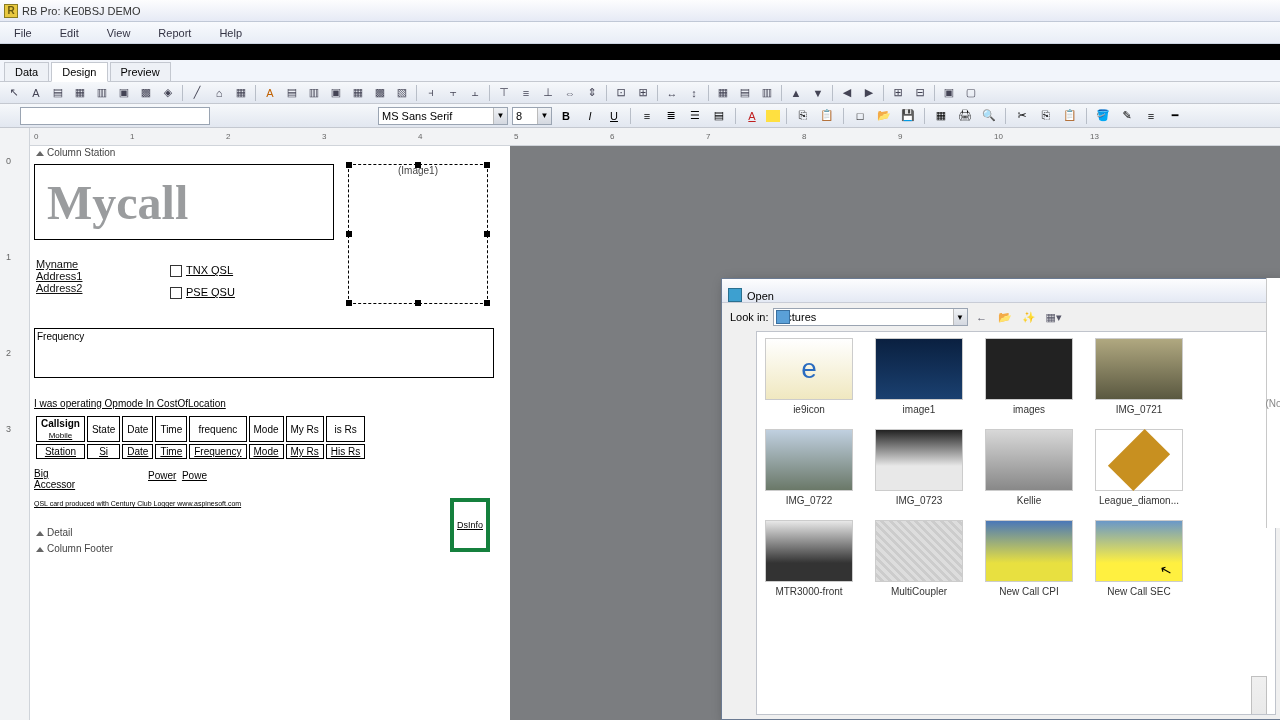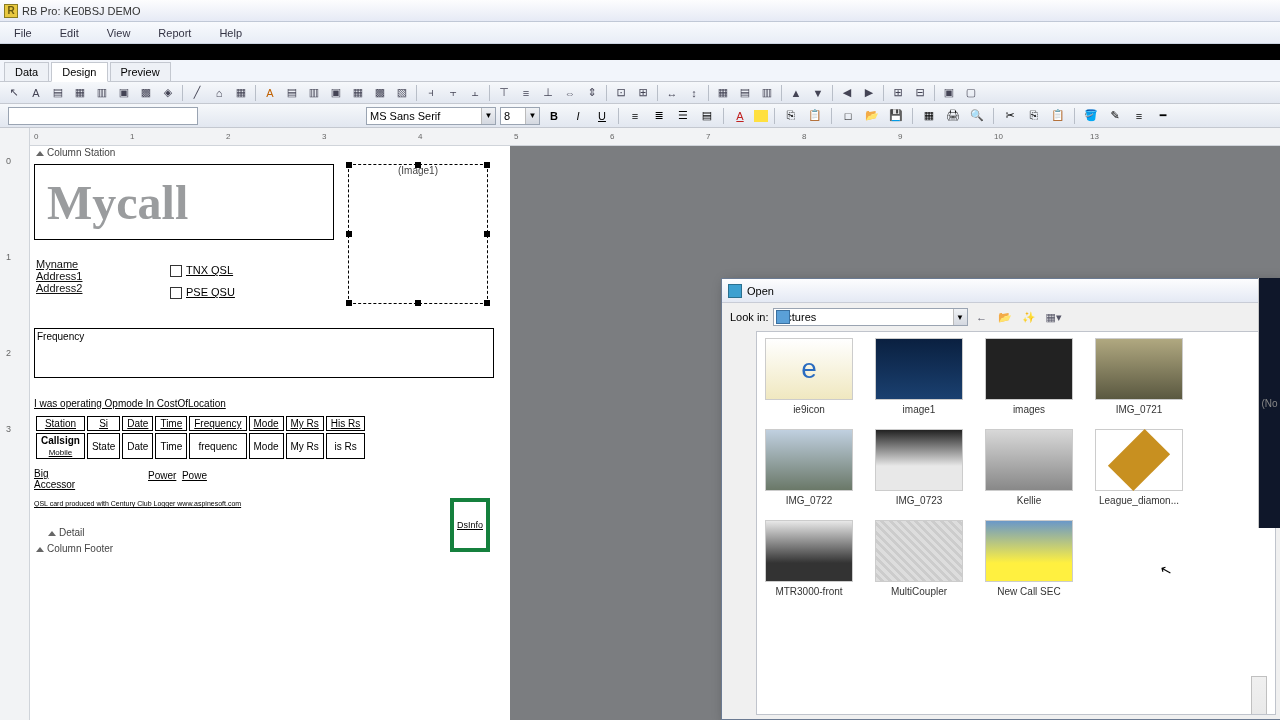--- a/index.html
+++ b/index.html
@@ -7,21 +7,21 @@
 .titlebar { height: 22px; background: linear-gradient(#fdfdfe, #e6eaf5); display: flex; align-items: center; padding: 0 4px; font-size: 11px; color: #333; border-bottom: 1px solid #c0c8d6; }
 .titlebar .icon { width: 14px; height: 14px; background: #e8c840; border: 1px solid #8a7c20; margin-right: 4px; display: flex; align-items: center; justify-content: center; font-weight: bold; font-size: 10px; color: #6a5a10; }
 .menubar { height: 22px; background: linear-gradient(#f8fafd,#e8edf6); display: flex; align-items: center; padding: 0 6px; gap: 12px; font-size: 11px; border-bottom: 1px solid #ccd4e2; }
 .menubar span { padding: 2px 8px; cursor: default; color: #334; }
 .tabrow { height: 22px; background: #f2f5fb; display: flex; align-items: center; padding: 0 4px; font-size: 11px; border-bottom: 1px solid #c4c8d0; margin-top: 16px; }
 .tab { padding: 3px 10px; border: 1px solid #c4c8d0; border-bottom: none; background: #eef1f6; margin-right: 2px; position: relative; top: 1px; }
 .tab.active { background: #fff; border-bottom: 1px solid #fff; }
 .toolbar { height: 22px; background: linear-gradient(#f6f8fb,#e2e7f0); display: flex; align-items: center; padding: 0 4px; gap: 2px; border-bottom: 1px solid #c4c8d0; }
 .tbtn { width: 20px; height: 18px; display: flex; align-items: center; justify-content: center; font-size: 11px; color: #445; border: 1px solid transparent; }
 .tsep { width: 1px; height: 16px; background: #b8bec8; margin: 0 2px; }
-.fmtbar { height: 24px; background: linear-gradient(#f6f8fb,#e2e7f0); display: flex; align-items: center; padding: 0 8px; gap: 4px; border-bottom: 1px solid #c4c8d0; font-size: 11px; }
+.fmtbar { height: 24px; background: linear-gradient(#f6f8fb,#e2e7f0); display: flex; align-items: center; padding: 0 20px; gap: 4px; border-bottom: 1px solid #c4c8d0; font-size: 11px; }
 .nameinp { width: 190px; height: 18px; border: 1px solid #9aa4b2; background: #fff; }
 .combo { height: 18px; border: 1px solid #9aa4b2; background: #fff; display: flex; align-items: center; padding: 0 3px; position: relative; }
 .combo .arrow { position: absolute; right: 0; top: 0; width: 14px; height: 100%; background: linear-gradient(#f0f2f5,#d4d8e0); border-left: 1px solid #bbb; display: flex; align-items: center; justify-content: center; font-size: 8px; }
 .fbtn { width: 20px; height: 18px; display: flex; align-items: center; justify-content: center; border: 1px solid transparent; font-size: 11px; }
 .workarea { position: relative; height: 608px; background: #fff; display: flex; }
 .leftgutter { width: 30px; background: #f2f3f5; border-right: 1px solid #d0d4da; position: relative; }
 .leftgutter .mark { font-size: 9px; color: #666; position: absolute; left: 6px; }
 .canvaswrap { flex: 1; position: relative; }
 .ruler { height: 18px; background: #f2f3f5; border-bottom: 1px solid #d0d4da; position: relative; font-size: 8px; color: #666; }
 .ruler .num { position: absolute; bottom: 4px; }
@@ -36,32 +36,32 @@
 .imgplaceholder .hnd { position: absolute; width: 6px; height: 6px; background: #000; }
 .fld { font-size: 11px; text-decoration: underline; color: #111; display: block; }
 .cb { width: 12px; height: 12px; border: 1px solid #333; display: inline-block; vertical-align: middle; margin-right: 4px; }
 .qslmsg { border: 1px solid #000; width: 460px; height: 50px; font-size: 10px; padding: 2px; }
 .tablewrap { font-size: 10px; }
 .tablewrap td { border: 1px solid #000; padding: 1px 4px; text-align: center; }
 .underl { text-decoration: underline; }
 .small { font-size: 8px; }
 
 .opendlg { position: absolute; left: 721px; top: 278px; width: 560px; height: 442px; background: #f0f0f0; border: 1px solid #6a7a92; box-shadow: 4px 4px 12px rgba(0,0,0,.3); display: flex; flex-direction: column; font-size: 11px; }
-.dlgtitle { height: 24px; background: linear-gradient(#fdfdfe,#e4e9f4); display: flex; align-items: center; padding: 0 6px; border-bottom: 1px solid #c8ccd6; }
+.dlgtitle { height: 24px; background: linear-gradient(#fdfdfe,#e4e9f4); display: flex; align-items: flex-end; padding: 0 6px; border-bottom: 1px solid #c8ccd6; }
 .dlgtitle .ic { width: 14px; height: 14px; background: #3da0d0; border: 1px solid #2a7090; margin-right: 5px; }
 .dlgnav { height: 28px; display: flex; align-items: center; padding: 0 8px; gap: 4px; }
 .dlgnav .combo { width: 195px; }
 .dlgnav .nbtn { width: 20px; height: 18px; display: flex; align-items: center; justify-content: center; color: #556; }
 .filesarea { flex: 1; background: #fff; margin: 0 4px 4px 34px; border: 1px solid #c0c4cc; padding: 6px; display: flex; flex-wrap: wrap; align-content: flex-start; gap: 14px 18px; overflow: hidden; position: relative; }
 .thumbwrap { width: 92px; display: flex; flex-direction: column; align-items: center; gap: 4px; }
 .thumb { width: 88px; height: 62px; background: #e8e8e8; border: 1px solid #ccc; display: flex; align-items: center; justify-content: center; font-size: 9px; color: #888; }
 .thlabel { font-size: 10px; color: #333; text-align: center; max-width: 90px; overflow: hidden; white-space: nowrap; text-overflow: ellipsis; }
 .scrollstub { position: absolute; right: 8px; top: 344px; width: 16px; height: 90px; background: linear-gradient(#f0f0f0,#e0e0e0); border: 1px solid #c0c0c0; }
 .cursor { position: absolute; left: 1160px; top: 562px; font-size: 14px; color: #000; transform: rotate(-15deg); }
-.previewstub { position: absolute; right: 0; top: 278px; width: 22px; height: 250px; background: #0f172a; border-left: 1px solid #c8c8c8; font-size: 10px; color: #888; display: flex; align-items: center; justify-content: center; }
+.previewstub { position: absolute; right: 0; top: 278px; width: 14px; height: 250px; background: #ffffff; border-left: 1px solid #c8c8c8; font-size: 10px; color: #888; display: flex; align-items: center; justify-content: center; }
 </style>
 </head>
 <body>
 
 <div class="titlebar">
   <div class="icon">R</div>
   <span>RB Pro: KE0BSJ DEMO</span>
 </div>
 
 <div class="menubar">
@@ -246,56 +246,56 @@
       <div class="qslmsg" style="position:absolute;left:4px;top:182px">
         <span>Frequency</span>
       </div>
 
       <div style="position:absolute;left:4px;top:252px;font-size:10px" class="underl">I was operating   Opmode   In   CostOfLocation</div>
 
       <div style="position:absolute;left:4px;top:268px" class="tablewrap">
         <table>
           <tbody>
               <tr>
+            <td><b>Callsign</b><br><span class="underl small">Mobile</span></td>
+            <td>State</td>
+            <td>Date</td>
+            <td>Time</td>
+            <td>frequenc</td>
+            <td>Mode</td>
+            <td>My Rs</td>
+            <td>is Rs</td>
+          </tr>
+          <tr>
             <td class="underl">Station</td>
             <td class="underl">Si</td>
             <td class="underl">Date</td>
             <td class="underl">Time</td>
             <td class="underl">Frequency</td>
             <td class="underl">Mode</td>
             <td class="underl">My Rs</td>
             <td class="underl">His Rs</td>
           </tr>
-          <tr>
-            <td><b>Callsign</b><br><span class="underl small">Mobile</span></td>
-            <td>State</td>
-            <td>Date</td>
-            <td>Time</td>
-            <td>frequenc</td>
-            <td>Mode</td>
-            <td>My Rs</td>
-            <td>is Rs</td>
-          </tr>
         </tbody>
           </table>
       </div>
 
       <div style="position:absolute;left:4px;top:322px;font-size:10px">
         <span class="underl">Big</span><br>
         <span class="underl">Accessor</span>
       </div>
       <div style="position:absolute;left:118px;top:324px;font-size:10px">
         <span class="underl">Power</span>&nbsp;
         <span class="underl">Powe</span>
       </div>
 
       <div style="position:absolute;left:4px;top:354px;font-size:7px" class="underl">QSL card produced with Century Club Logger   www.aspinesoft.com</div>
       <div style="position:absolute;left:420px;top:352px;font-size:9px;border:4px solid #15803d;padding:18px 3px" class="underl">DsInfo</div>
 
-      <div class="sectionlabel" style="position:absolute;left:14px;top:380px"><span class="caret"></span><span>Detail</span></div>
+      <div class="sectionlabel" style="position:absolute;left:2px;top:380px"><span class="caret"></span><span>Detail</span></div>
       <div class="sectionlabel" style="position:absolute;left:2px;top:396px"><span class="caret"></span><span>Column Footer</span></div>
     </div>
   </div>
 </div>
 
 <div class="opendlg">
   <div class="dlgtitle">
     <div class="ic"></div>
     <span>Open</span>
   </div>
@@ -350,20 +350,24 @@
       </div>
     <div class="thumbwrap">
         <div class="thumb" style="background:linear-gradient(#e8e8e8,#333 70%)"></div>
         <div class="thlabel">MTR3000-front</div>
       </div>
     <div class="thumbwrap">
         <div class="thumb" style="background:repeating-linear-gradient(45deg,#ddd,#ddd 3px,#ccc 3px,#ccc 6px)"></div>
         <div class="thlabel">MultiCoupler</div>
       </div>
     <div class="thumbwrap">
+        <div class="thumb" style="background:linear-gradient(#4a78b8,#e8e040 70%)"></div>
+        <div class="thlabel">New Call CPI</div>
+      </div>
+    <div class="thumbwrap">
         <div class="thumb" style="background:linear-gradient(#6a98c8,#fff040 70%)"></div>
         <div class="thlabel">New Call SEC</div>
       </div>
     <div class="scrollstub"></div>
   </div>
 </div>
 
 <div class="previewstub">(No</div>
 <div class="cursor">↖</div>
 

